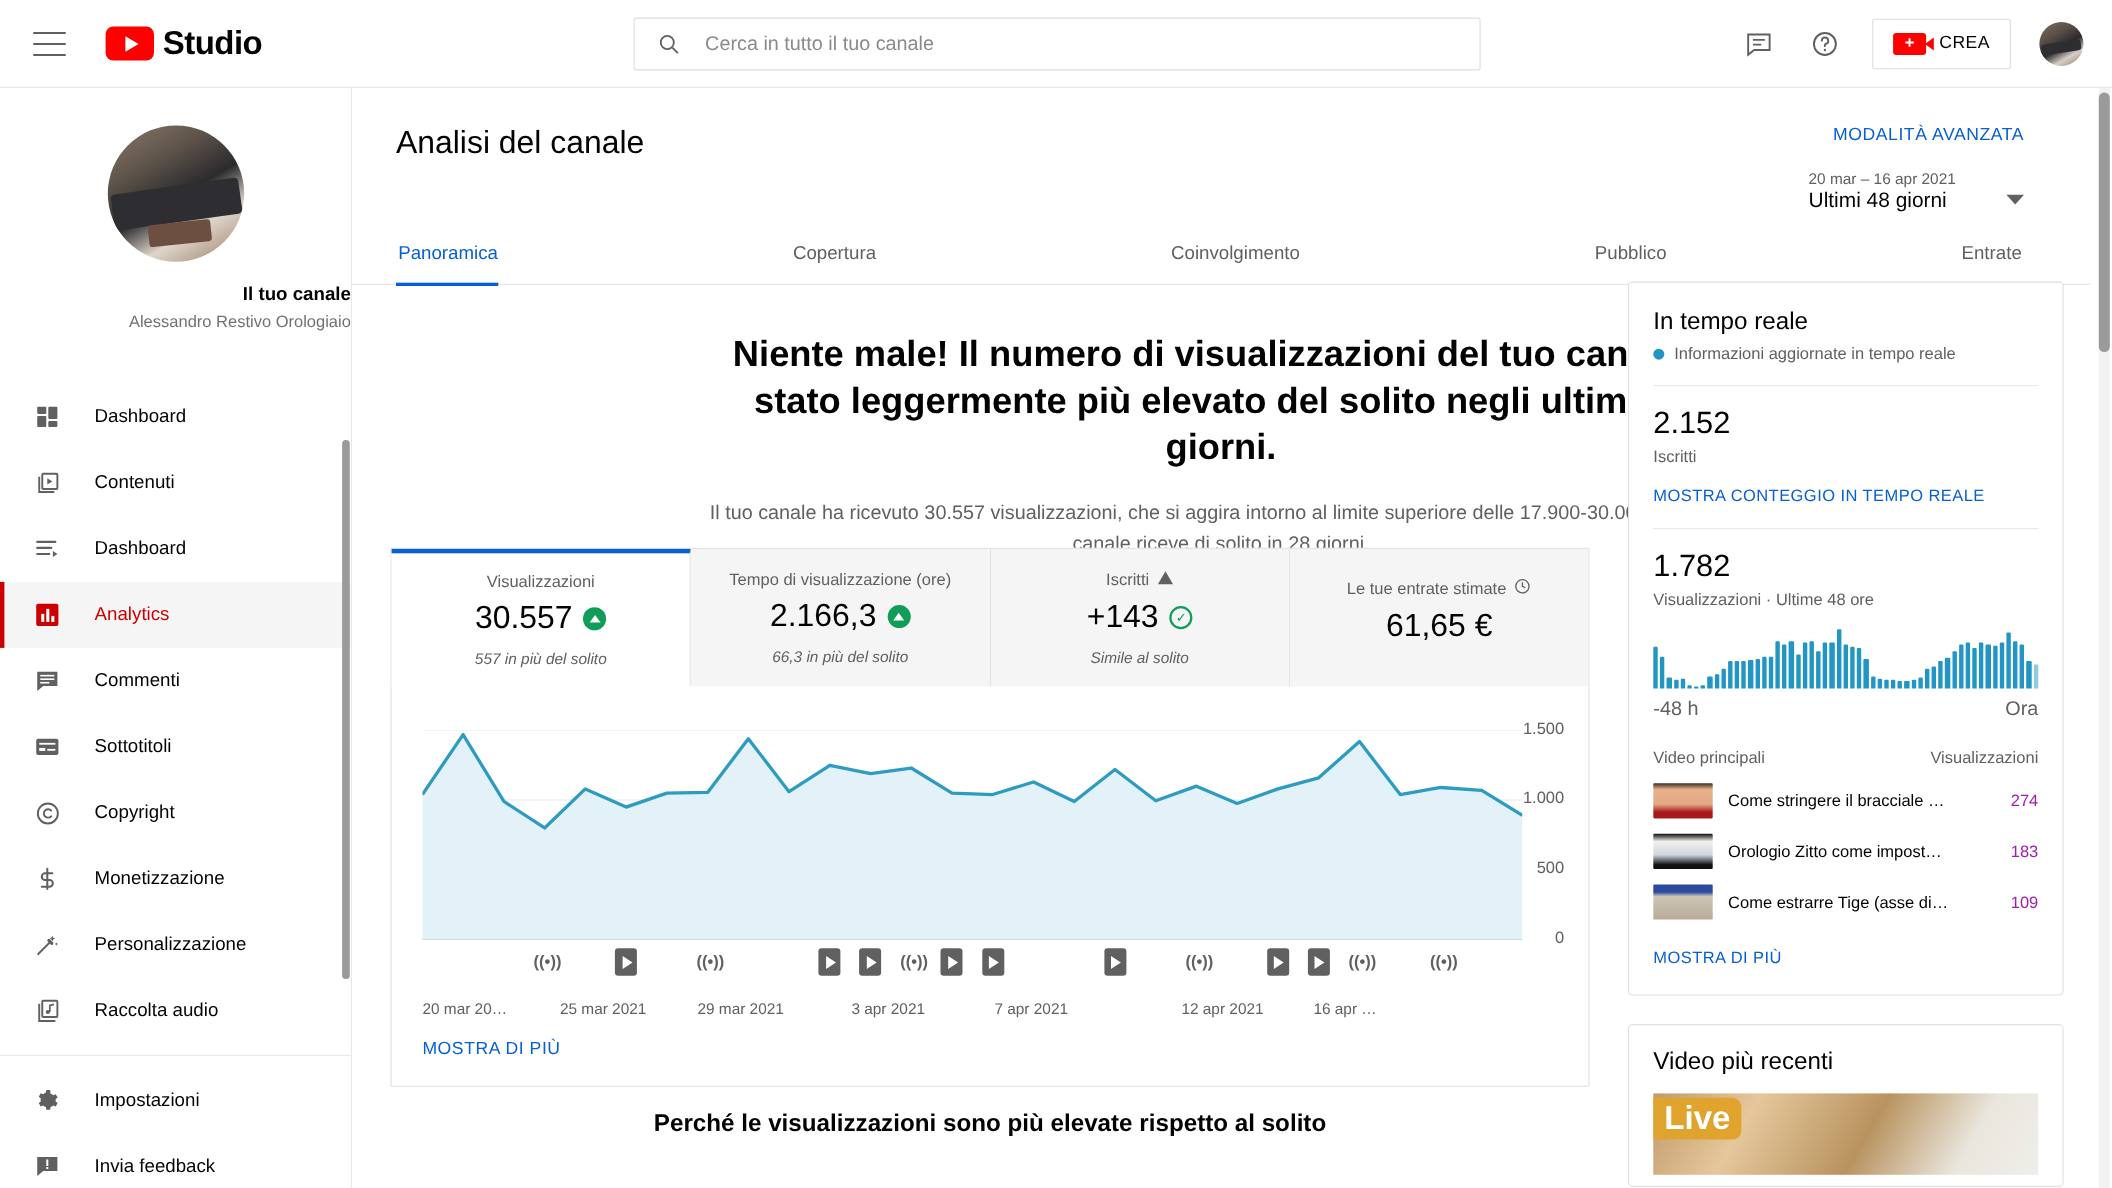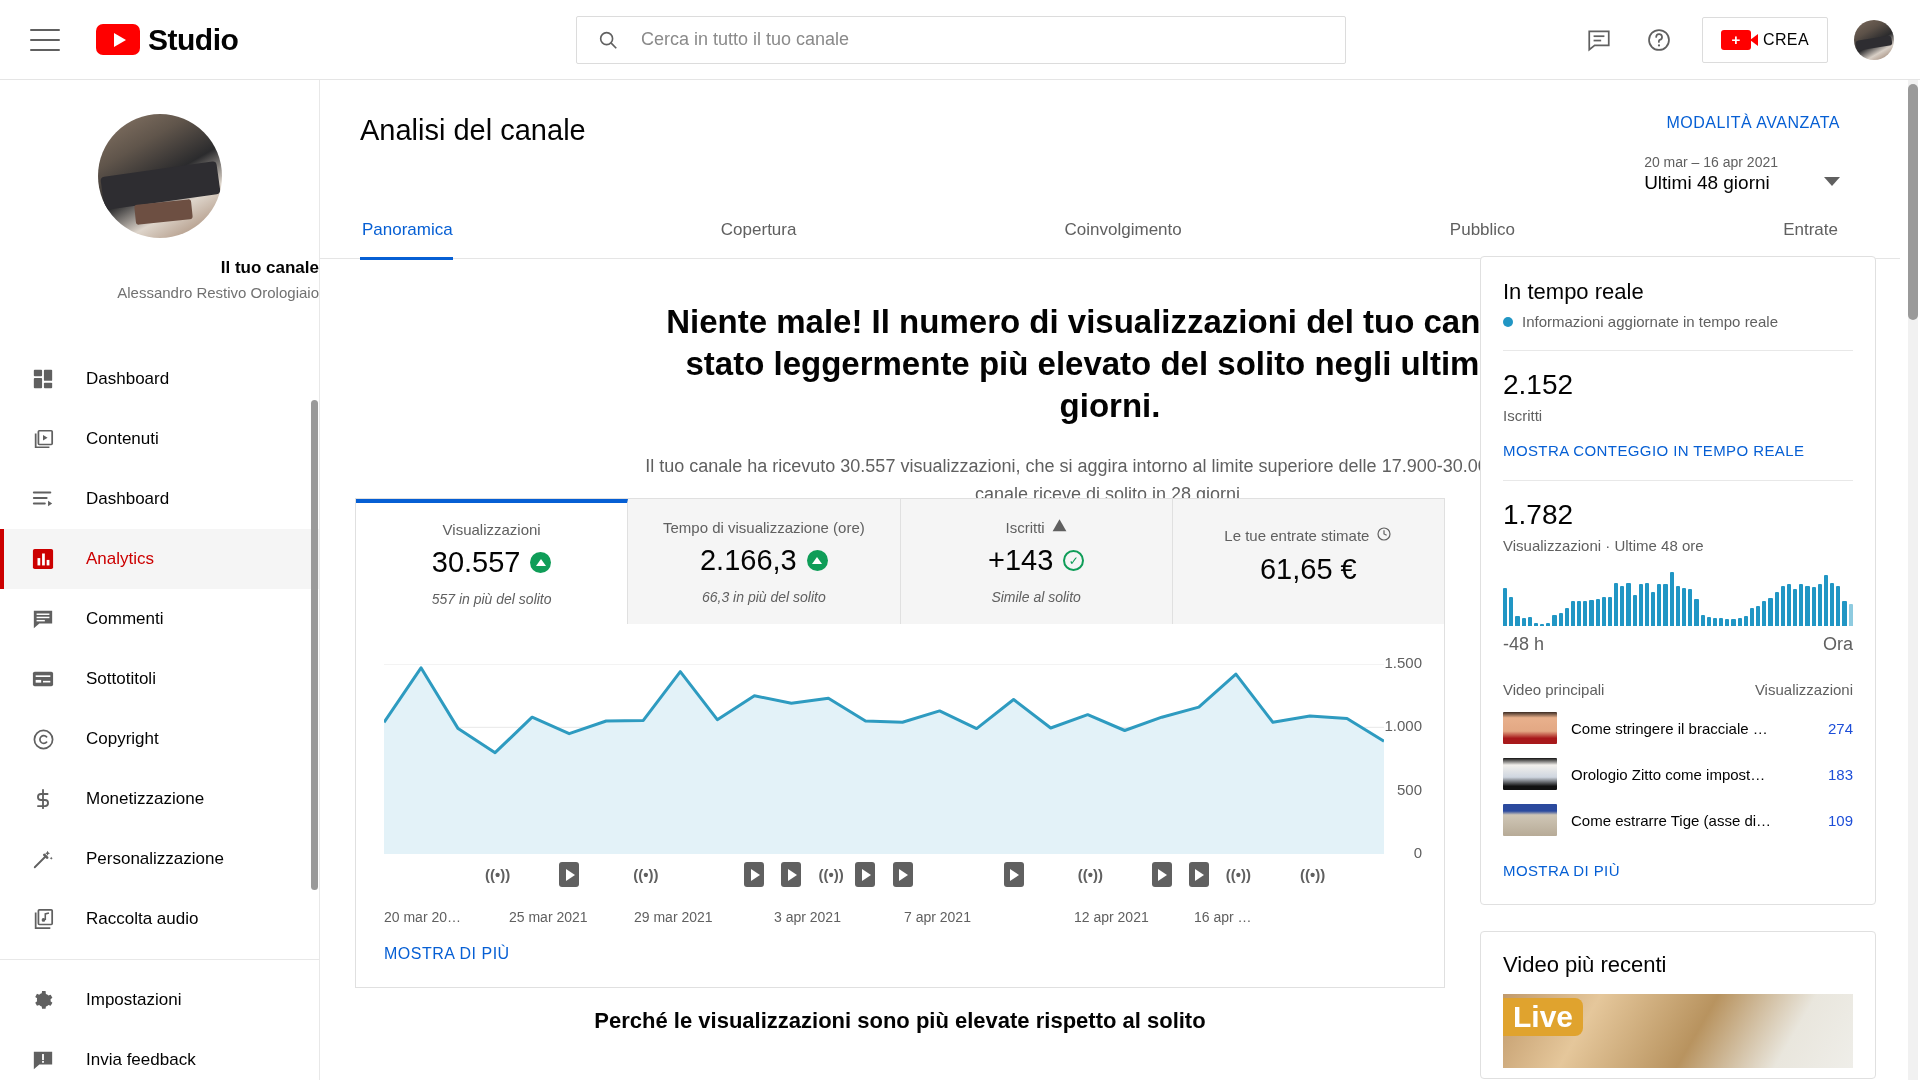--- a/index.html
+++ b/index.html
@@ -227,21 +227,21 @@
   .spark i { display:block; width:5px; background:#2196c4; border-radius:1px 1px 0 0; }
   .spark-ax { display:flex; justify-content:space-between; font-size:18px; color:#606060; margin-top:8px; }
 
   .vid-head { display:flex; justify-content:space-between; font-size:15px; color:#606060; margin-top: 26px; }
   .vid-row { display:flex; align-items:center; gap:14px; margin-top:14px; cursor:pointer; }
   .thumb { width: 54px; height: 32px; flex:none; border-radius:1px; overflow:hidden; position:relative; }
   .t1 { background: linear-gradient(180deg,#3a2a22 0%,#e8b08c 18%,#e3a884 60%,#a8191b 82%,#a8191b 100%); }
   .t2 { background: linear-gradient(180deg,#111 0%,#f2f0ec 22%,#cfd6e0 60%,#111 88%); }
   .t3 { background: linear-gradient(180deg,#2b4a9e 0%,#2b4a9e 22%,#cfc6b6 34%,#b7ab97 100%); }
   .vid-title { flex:1; font-size:15px; color:#030303; white-space:nowrap; overflow:hidden; text-overflow:ellipsis; }
-  .vid-views { font-size:15px; color:#1d4ed8;margin-left:26px; }
+  .vid-views { font-size:15px; color:#a21caf;margin-left:26px; }
 
   .recent-title { font-size: 22px; color:#030303; padding: 20px 22px 16px 22px; }
   .recent-img {
     height: 74px; margin: 0 22px; position:relative; overflow:hidden;
     background: linear-gradient(120deg,#c19a6b 0%,#e5c79b 25%,#b8935f 55%,#e9e6dd 80%,#efeee9 100%);
   }
   .recent-img .live {
     position:absolute; left: 0; top: 4px; background:#e0a32e; color:#fff;
     font-size: 30px; font-weight:700; padding: 2px 10px; border-radius: 0 8px 8px 0;
     font-family: "Liberation Sans", sans-serif;

